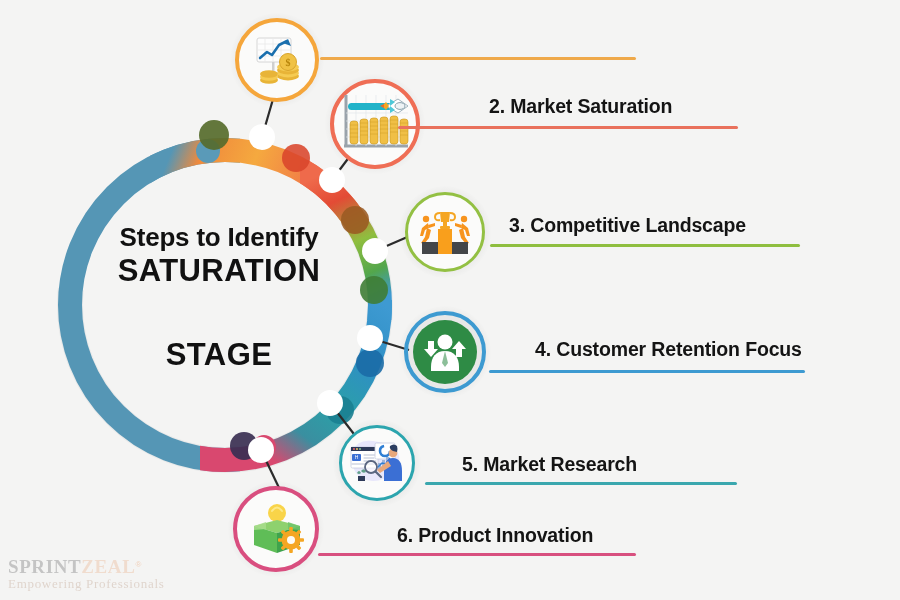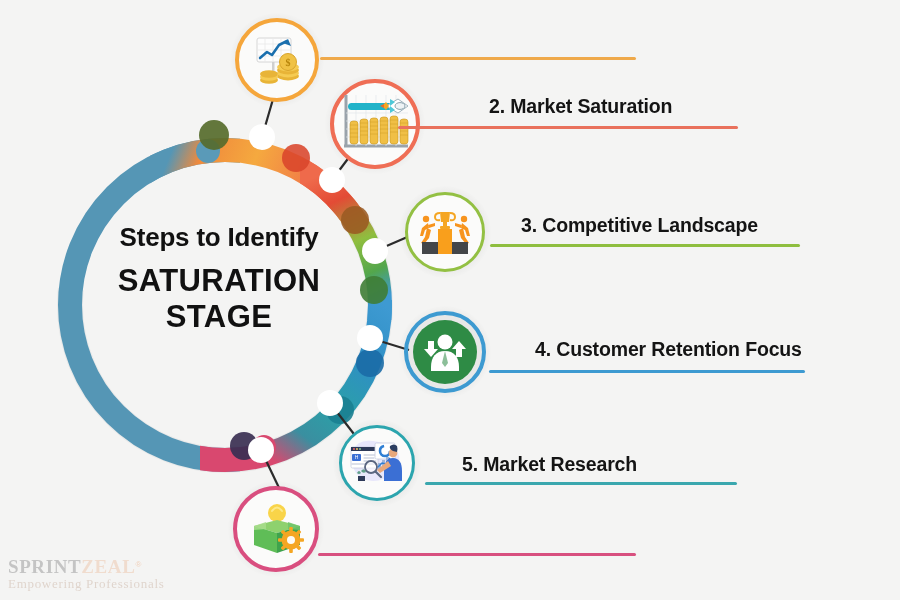--- a/index.html
+++ b/index.html
@@ -12,22 +12,22 @@
   #stage{position:absolute;left:0;top:0;width:900px;height:600px;}
 
   
   .center-title{
     position:absolute;left:88px;top:222px;width:262px;
     text-align:center;color:#111;line-height:1.18;
     pointer-events:none;
   }
   .center-title .l1{font-size:26px;font-weight:bold;display:block;letter-spacing:-.2px;}
   .center-title .l2{font-size:25px;font-weight:bold;display:block;}
-  .center-title .big{font-size:31px;font-weight:bold;display:block;letter-spacing:.4px;margin-top:10px;}
-  .center-title .big2{font-size:31px;font-weight:bold;display:block;letter-spacing:.4px;}
+  .center-title .big{font-size:31px;font-weight:bold;display:block;letter-spacing:.4px;}
+  .center-title .big2{font-size:31px;font-weight:bold;display:block;letter-spacing:.4px;margin-top:48px;}
 
   
   .step-label{
     position:absolute;font-size:19.5px;font-weight:bold;color:#141414;
     white-space:nowrap;letter-spacing:-.15px;
   }
   .step-rule{position:absolute;height:3px;border-radius:2px;}
 
   
   .bubble{
@@ -294,21 +294,21 @@
         <path d="M24 7 Q19 7 19 11 Q19 15 24 14" fill="none" stroke="#f5a623" stroke-width="2"></path>
         <path d="M34 7 Q39 7 39 11 Q39 15 34 14" fill="none" stroke="#f5a623" stroke-width="2"></path>
         <rect x="27" y="16" width="4" height="4" fill="#f5a623"></rect>
         <rect x="24" y="20" width="10" height="3" rx="1" fill="#f5a623"></rect>
       </g>
       <rect x="22" y="23" width="14" height="25" fill="#f99f1c"></rect>
       <rect x="6" y="36" width="16" height="12" fill="#444649"></rect>
       <rect x="36" y="36" width="16" height="12" fill="#444649"></rect>
     </svg>
   </div>
-  <div class="step-label" style="left:509px;top:214px;margin-left:12px;">3. Competitive Landscape</div>
+  <div class="step-label" style="left:509px;top:214px;">3. Competitive Landscape</div>
   <div class="step-rule" style="left:490px;top:244px;width:310px;background:#8fbe3f;"></div>
 
   <div class="bubble" style="left:404px;top:311px;width:82px;height:82px;border:4px solid #3d9ad1;background:transparent;">
     <span class="glow"></span>
     <svg width="66" height="66" viewBox="0 0 66 66">
       <circle cx="33" cy="33" r="32" fill="#2e8b45"></circle>
       <g fill="#ffffff">
         <circle cx="33" cy="23" r="7.5"></circle>
         <path d="M33 32 C24 32 19 38 19 48 L19 52 L47 52 L47 48 C47 38 42 32 33 32 Z"></path>
         <path d="M16 22 L22 22 L22 30 L26 30 L19 38 L12 30 L16 30 Z"></path>
@@ -388,20 +388,21 @@
           <rect x="-13" y="-1.8" width="4.5" height="3.6" rx="1"></rect>
           <rect x="8.5" y="-1.8" width="4.5" height="3.6" rx="1"></rect>
           <rect x="-1.8" y="-13" width="3.6" height="4.5" rx="1" transform="rotate(45)"></rect>
           <rect x="-1.8" y="8.5" width="3.6" height="4.5" rx="1" transform="rotate(45)"></rect>
           <rect x="-13" y="-1.8" width="4.5" height="3.6" rx="1" transform="rotate(45)"></rect>
           <rect x="8.5" y="-1.8" width="4.5" height="3.6" rx="1" transform="rotate(45)"></rect>
         </g>
       </g>
     </svg>
   </div>
+  <div class="step-label" style="left:397px;top:524px;">6. Product Innovation</div>
   <div class="step-rule" style="left:318px;top:553px;width:318px;background:#d8507f;"></div>
 
   <div class="logo">
     <div>
       <span class="w1">SPRINT</span><span class="w2">ZEAL</span><span class="reg">®</span>
     </div>
     <div class="tag">Empowering Professionals</div>
   </div>
 
 </div>

